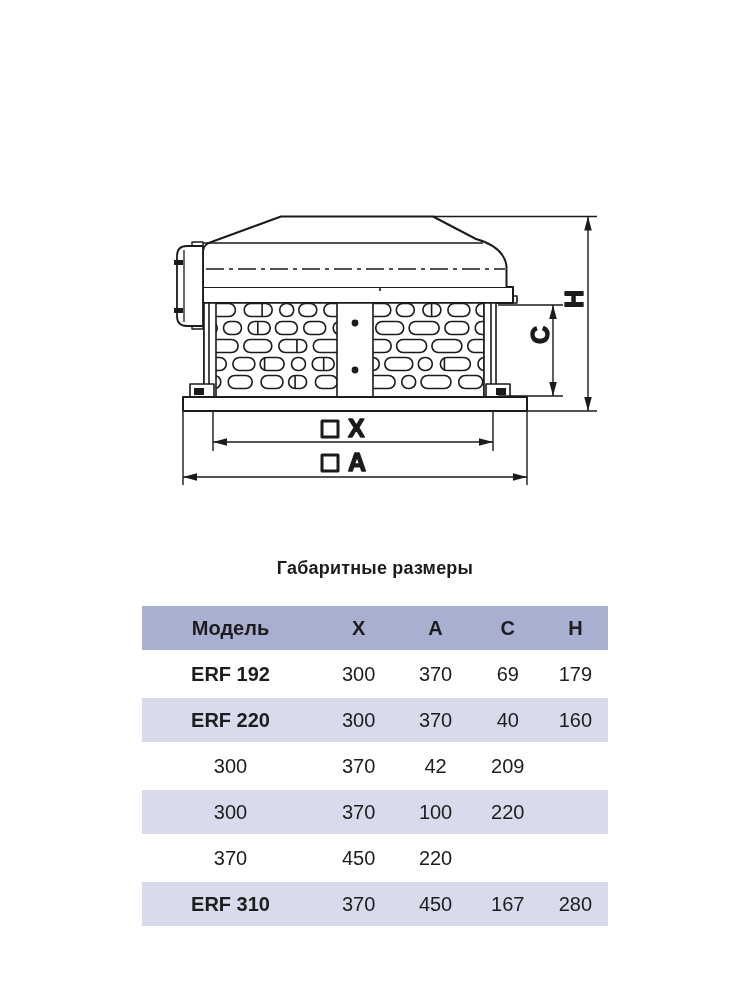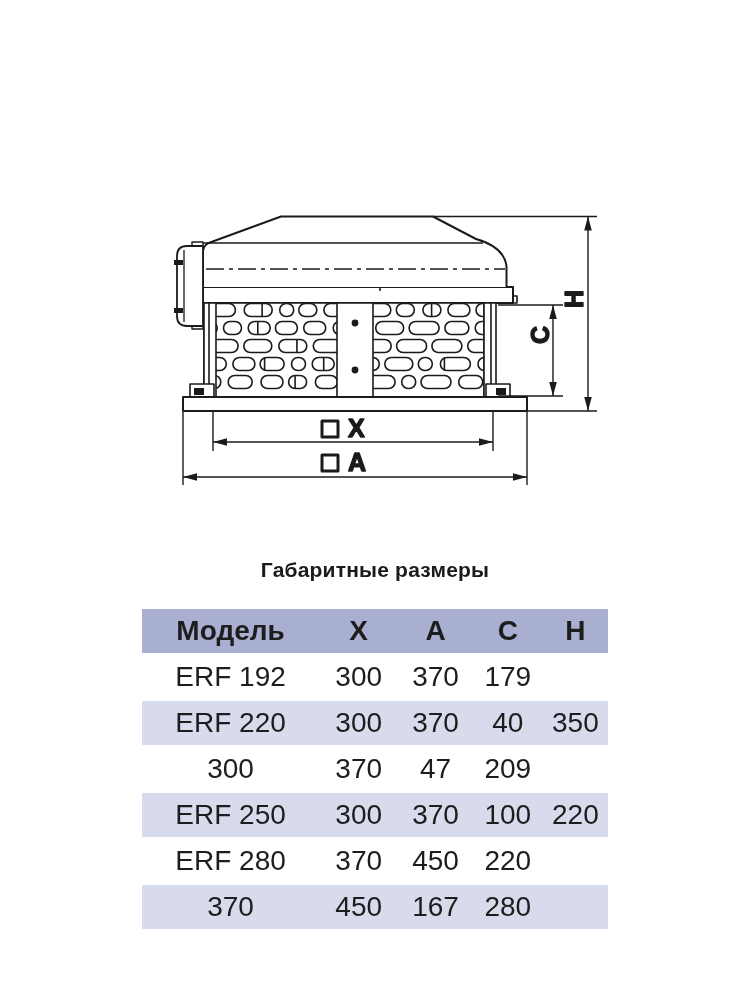--- a/index.html
+++ b/index.html
@@ -10,44 +10,44 @@
     font-family:"Liberation Sans", sans-serif;
     color:#1d1d1d;
     overflow:hidden;
   }
   .drawing-wrap{width:750px;height:520px;}
   svg text{font-family:"Liberation Sans", sans-serif;}
   .dim-label{font-size:25px;font-weight:700;fill:#1b1b1b;}
   .page-title{
     margin:38px 0 0 0;
     text-align:center;
-    font-size:21px;
+    font-size:18px;
     font-weight:700;
     letter-spacing:.2px;
     color:#1b1b1b;
   }
   .dim-table{
     width:466px;
     margin:27px auto 0 auto;
   }
   .trow{
     display:grid;
     grid-template-columns:38% 17% 16% 15% 14%;
     height:44px;
     align-items:center;
     text-align:center;
     margin-bottom:2px;
-    font-size:28px;
+    font-size:20px;
   }
   .thead{
     background:var(--header-bg,#a9afd1);
     font-weight:700;
   }
   .drow{background:#ffffff;font-weight:400;}
-  .drow .model{font-weight:400;}
+  .drow .model{font-weight:700;}
   .drow.stripe{background:var(--stripe-bg,#d8dbec);}
   .cell{line-height:44px;}
 </style>
 </head>
 <body>
 
 <div class="page">
 
   <div class="drawing-wrap">
     <svg width="750" height="520" viewBox="0 0 750 520">
@@ -225,49 +225,49 @@
       <div class="cell">X</div>
       <div class="cell">A</div>
       <div class="cell">C</div>
       <div class="cell">H</div>
     </div>
     <div id="table-body">
         <div class="trow drow">
           <div class="cell model">ERF 192</div>
           <div class="cell">300</div>
           <div class="cell">370</div>
+          <div class="cell">69</div>
           <div class="cell">179</div>
         </div>
         <div class="trow drow stripe">
           <div class="cell model">ERF 220</div>
           <div class="cell">300</div>
           <div class="cell">370</div>
           <div class="cell">40</div>
-          <div class="cell">350</div>
+          <div class="cell">160</div>
         </div>
         <div class="trow drow">
           <div class="cell">300</div>
           <div class="cell">370</div>
-          <div class="cell">47</div>
+          <div class="cell">42</div>
           <div class="cell">209</div>
         </div>
         <div class="trow drow stripe">
-          <div class="cell model">ERF 250</div>
           <div class="cell">300</div>
           <div class="cell">370</div>
           <div class="cell">100</div>
           <div class="cell">220</div>
         </div>
         <div class="trow drow">
-          <div class="cell model">ERF 280</div>
           <div class="cell">370</div>
           <div class="cell">450</div>
           <div class="cell">220</div>
         </div>
         <div class="trow drow stripe">
+          <div class="cell model">ERF 310</div>
           <div class="cell">370</div>
           <div class="cell">450</div>
           <div class="cell">167</div>
           <div class="cell">280</div>
         </div>
       </div>
   </div>
 
 </div>
 

